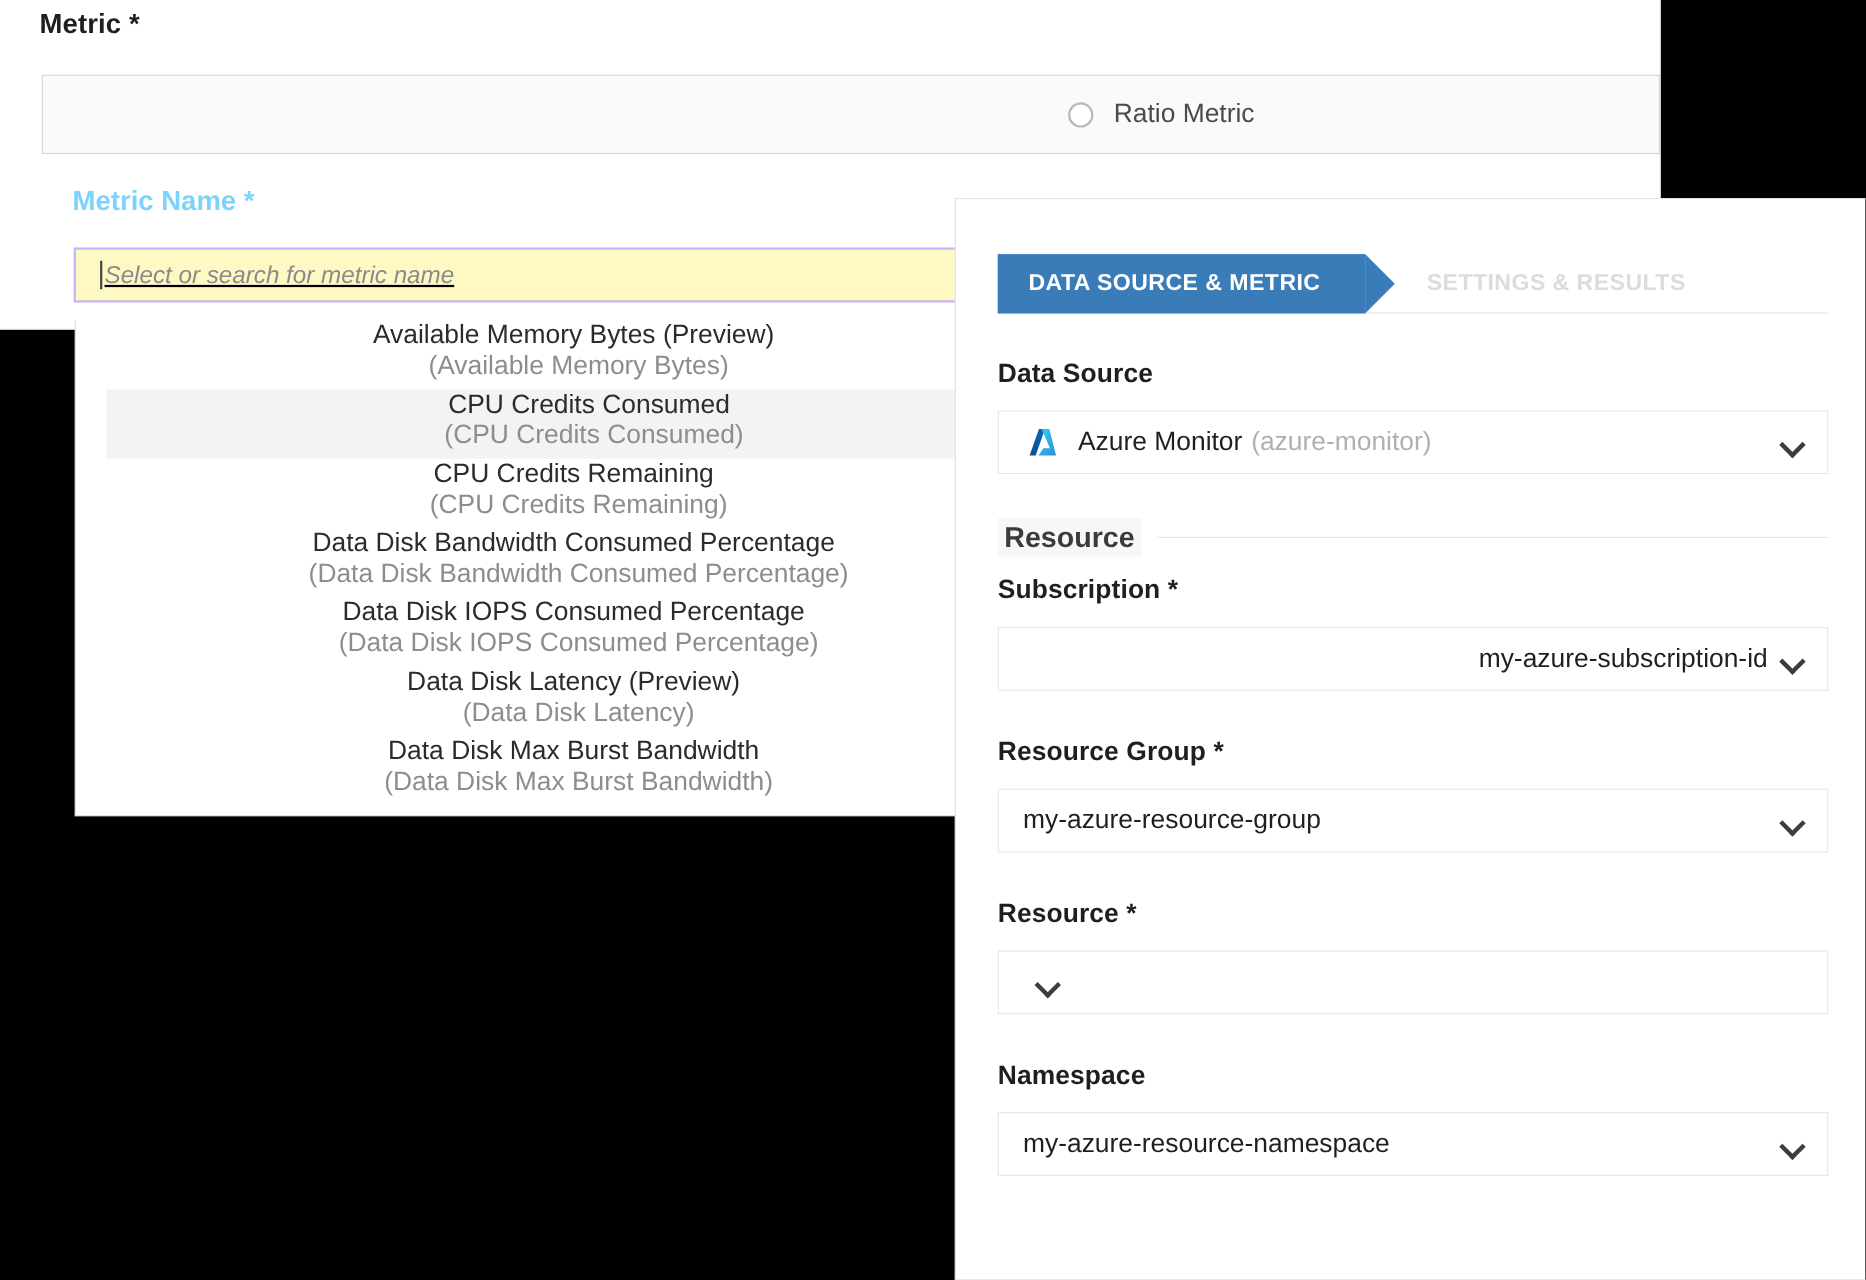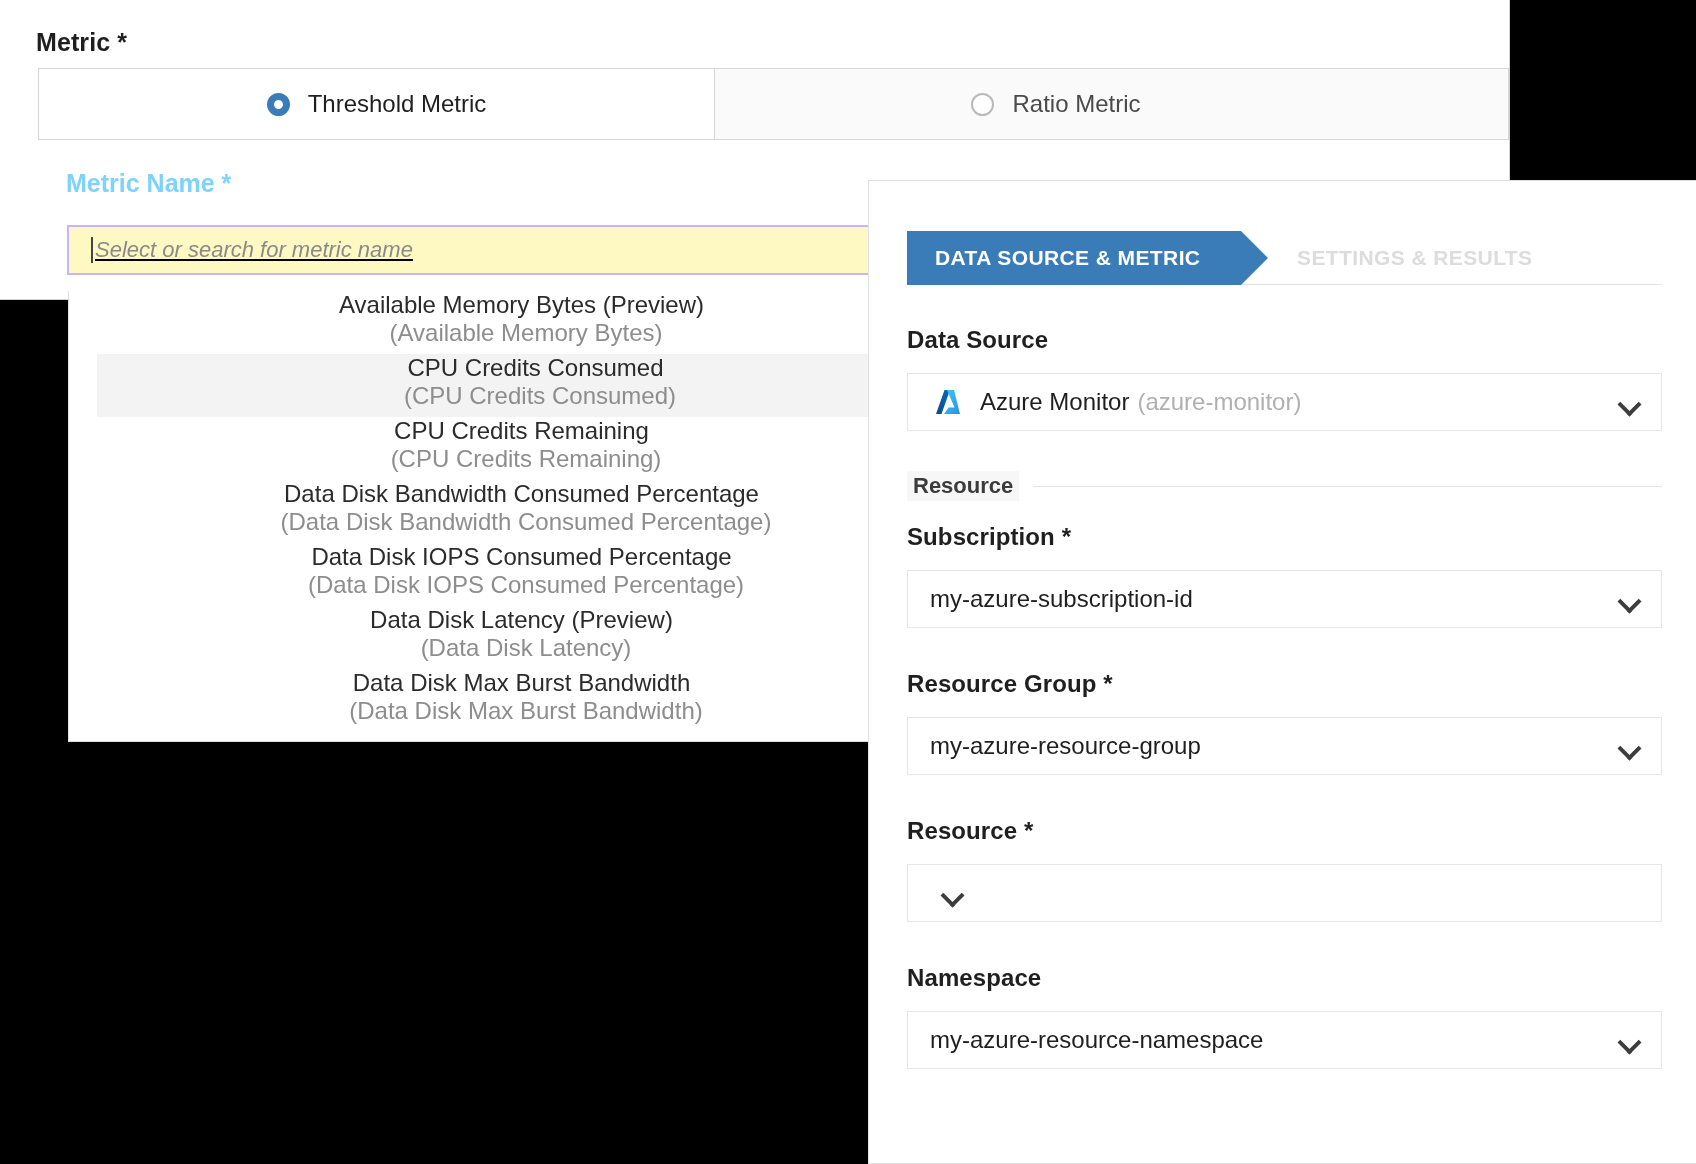--- a/index.html
+++ b/index.html
@@ -24,21 +24,21 @@
     width: 1510px;
     height: 300px;
     background: #ffffff;
     border-right: 1px solid #cfcfcf;
     border-bottom: 1px solid #cfcfcf;
     box-sizing: border-box;
   }
   #metric-label {
     position: absolute;
     left: 36px;
-    top: 28px;
+    top: 8px;
     font-size: 25px;
     font-weight: bold;
     color: #1f1f1f;
     letter-spacing: .1px;
   }
   
   #metric-tabstrip {
     position: absolute;
     left: 38px;
     top: 68px;
@@ -284,21 +284,21 @@
   #resource-section {
     position: absolute;
     left: 38px;
     top: 290px;
     width: 755px;
     display: flex;
     align-items: center;
     gap: 14px;
   }
   #resource-section-label {
-    font-size: 22px;
+    font-size: 26px;
     font-weight: bold;
     color: #3b3b3b;
     background: #f7f7f7;
     padding: 2px 6px;
     white-space: nowrap;
   }
   #resource-section-rule {
     flex: 1 1 auto;
     height: 1px;
     background: #e4e4e4;
@@ -306,24 +306,20 @@
 </style>
 </head>
 <body>
 
 <div id="left-panel">
 
   <div id="metric-label">Metric *</div>
 
   <div id="metric-tabstrip">
 
-    <div class="metric-tab" id="tab-threshold">
-      <span class="radio-outer radio-on"></span>
-      <span>Threshold Metric</span>
-    </div>
 
     <div class="metric-tab" id="tab-ratio">
       <span class="radio-outer radio-off"></span>
       <span>Ratio Metric</span>
     </div>
 
   </div>
 </div>
 
 <div id="metric-name-label">Metric Name *</div>
@@ -407,21 +403,21 @@
     </span>
     <span class="chevron"></span>
   </div>
 
   <div id="resource-section">
     <span id="resource-section-label">Resource</span>
     <span id="resource-section-rule"></span>
   </div>
 
   <div class="field-label" style="left:38px; top:342px;">Subscription *</div>
-  <div class="select-box" style="top:389px;">
+  <div class="select-box" style="top:389px;text-align:right;">
     <span class="select-value">my-azure-subscription-id</span>
     <span class="chevron"></span>
   </div>
 
   <div class="field-label" style="left:38px; top:489px;">Resource Group *</div>
   <div class="select-box" style="top:536px;">
     <span class="select-value">my-azure-resource-group</span>
     <span class="chevron"></span>
   </div>
 

